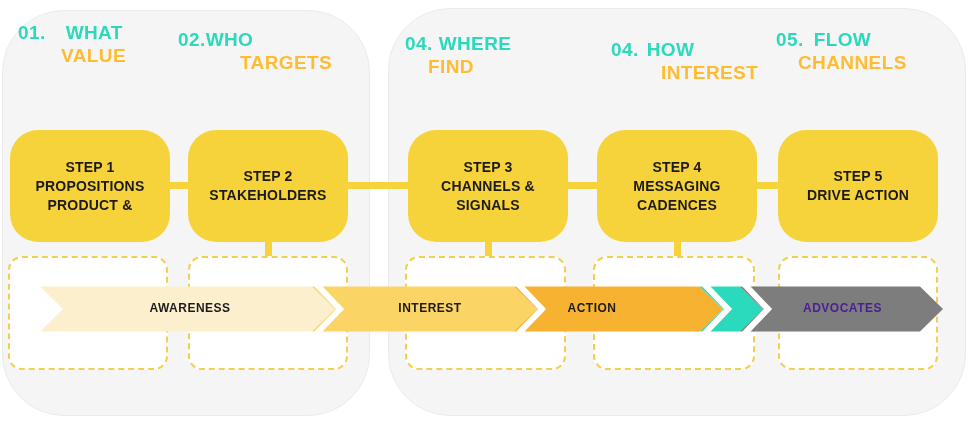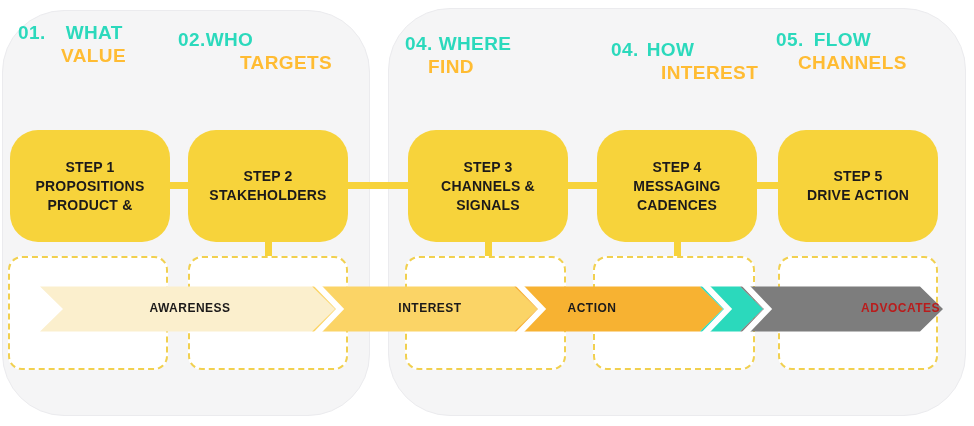--- a/index.html
+++ b/index.html
@@ -31,21 +31,21 @@
   .slot{
     position:absolute;top:256px;height:114px;background:#ffffff;
     border:2px dashed #f1d04f;border-radius:14px;box-sizing:border-box;
   }
 
   .funnel-svg{position:absolute;left:0;top:286px;width:974px;height:46px;}
   .stage-label{
     position:absolute;top:298px;height:20px;line-height:20px;text-align:center;
     font-weight:800;font-size:12px;letter-spacing:.5px;color:#1c1a1a;white-space:nowrap;
   }
-  .stage-label.light{color:#b91c1c;text-align:right;}
+  .stage-label.light{color:#4c1d95;}
 </style>
 </head>
 <body>
 
 <div class="canvas">
 
   <div class="panel panel1"></div>
   <div class="panel panel2"></div>
 
   <div class="hdr" style="left:18px;top:21px">

